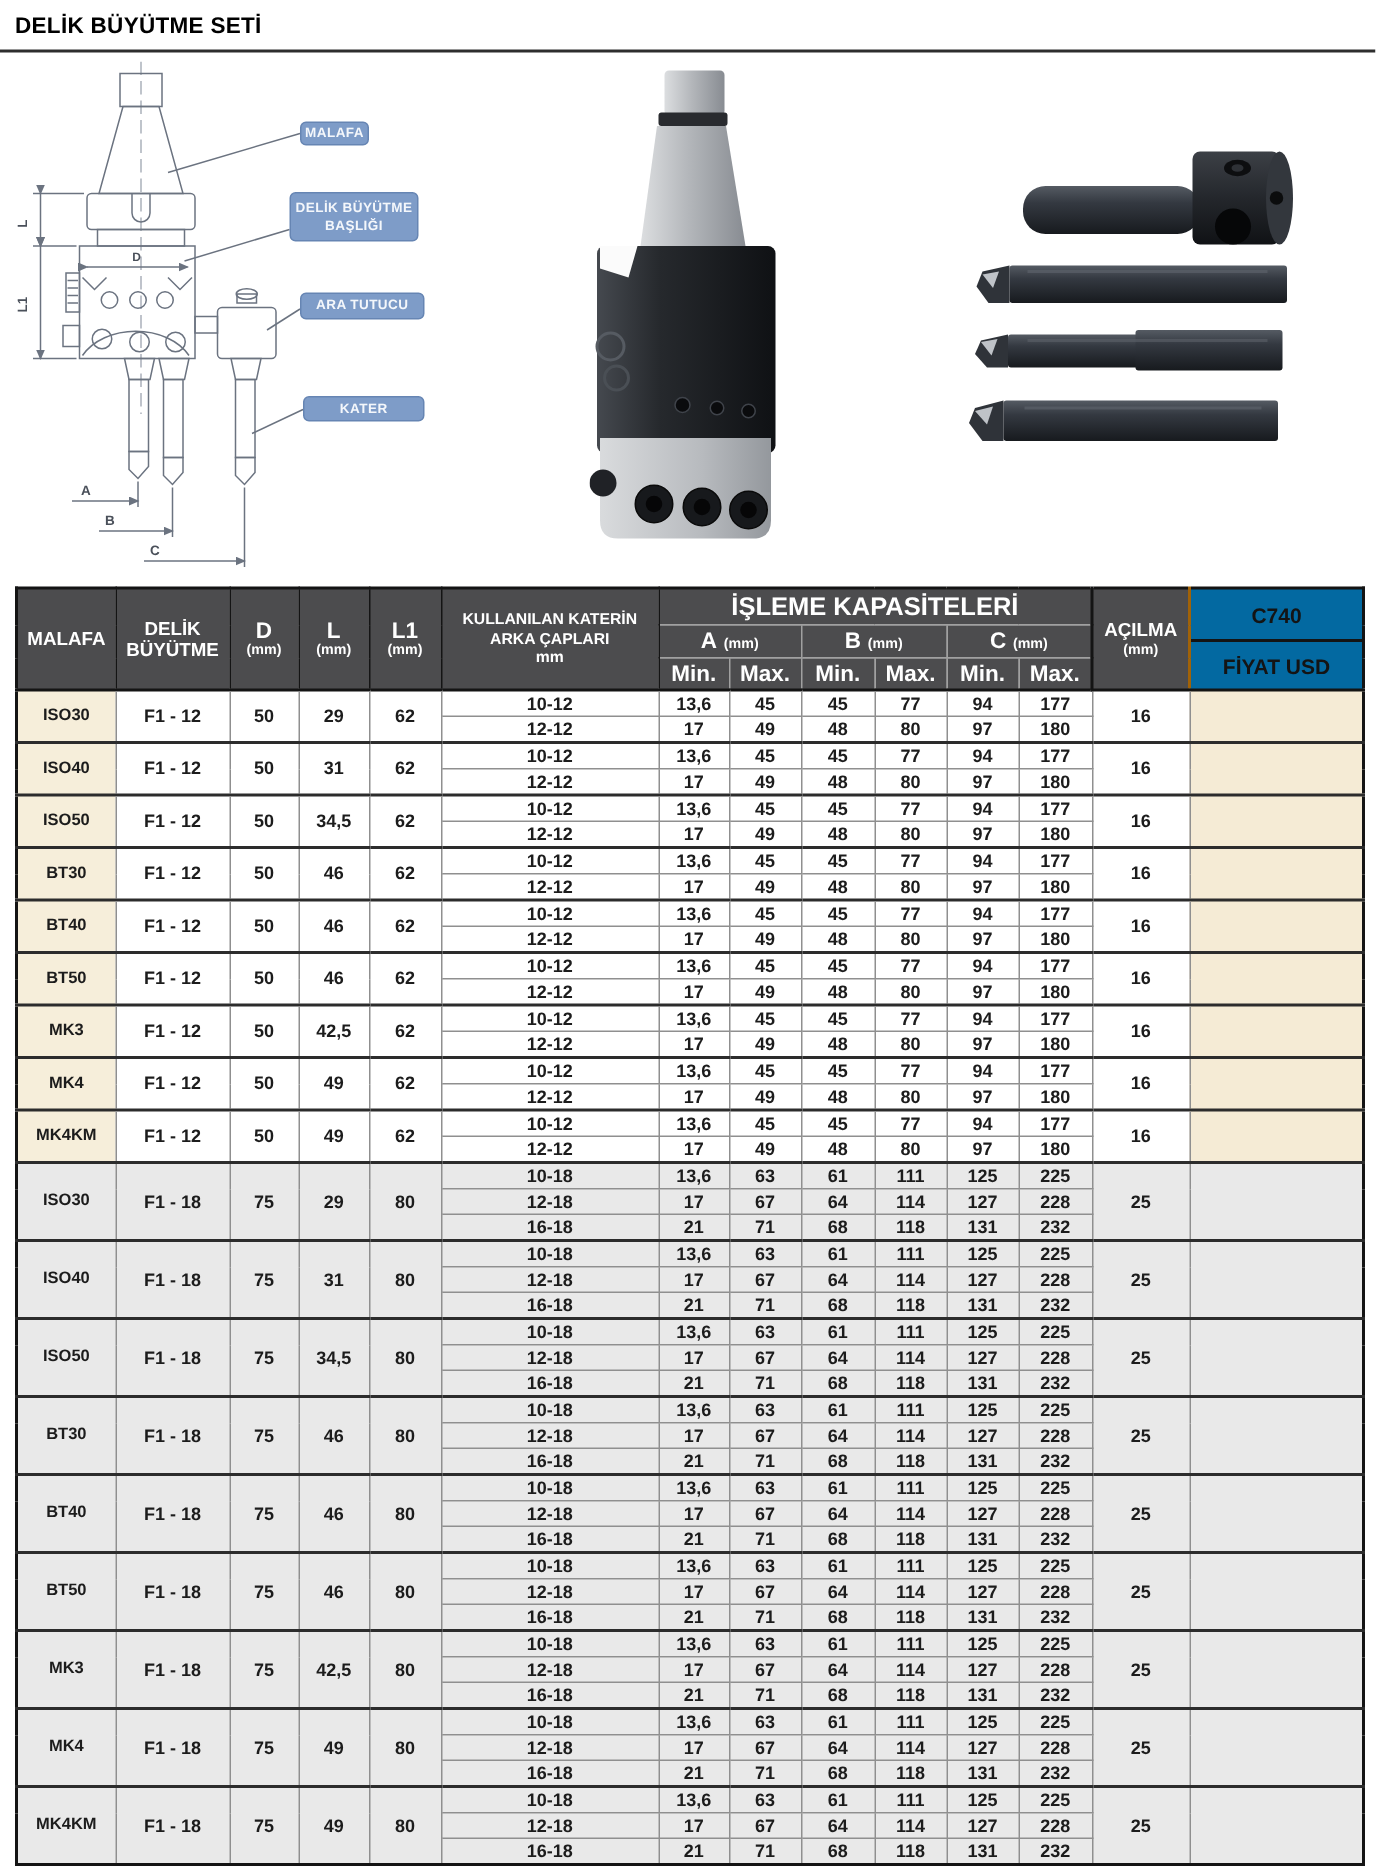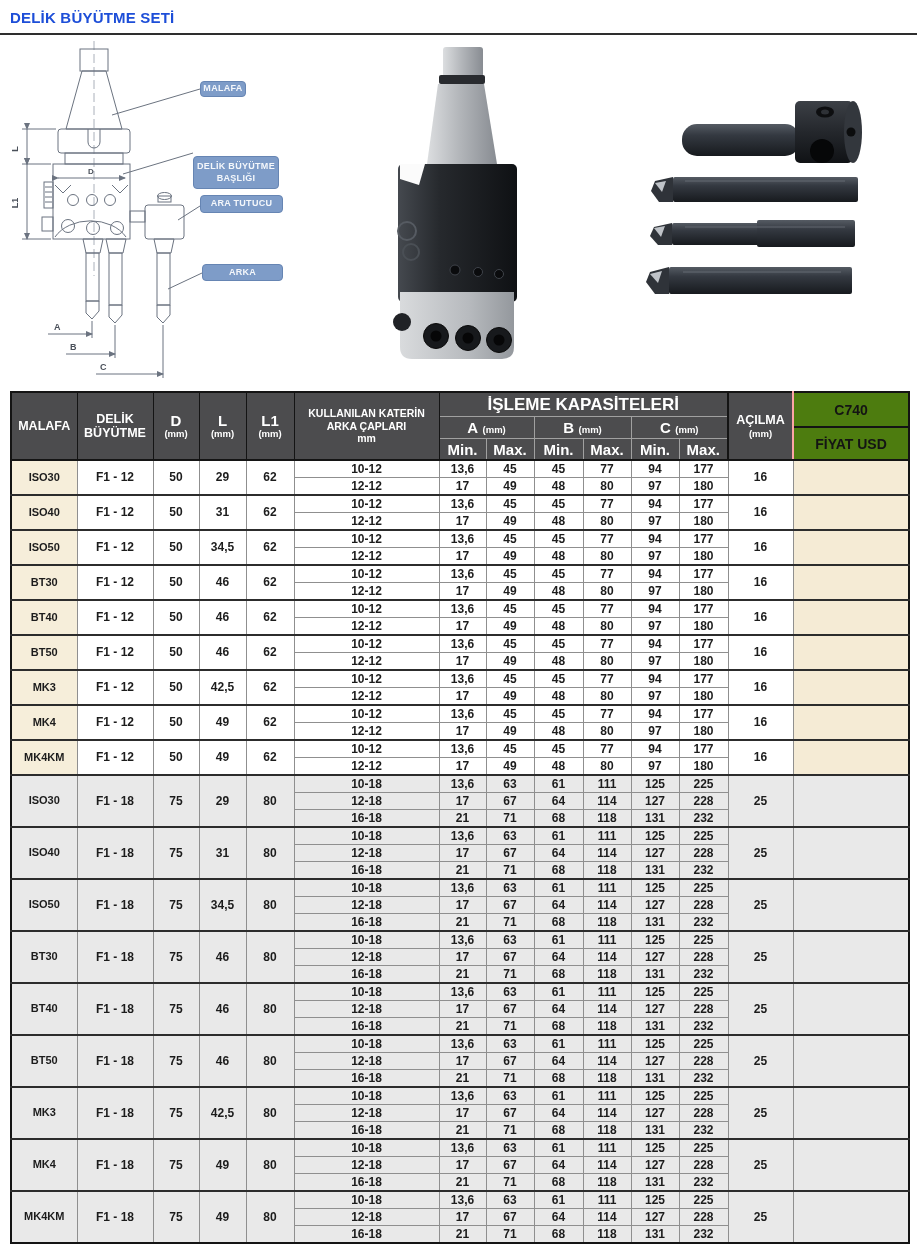--- a/index.html
+++ b/index.html
@@ -1,49 +1,49 @@
 <!DOCTYPE html>
 <html><head>
 <meta charset="utf-8">
 <style>
   html,body{margin:0;padding:0;background:#ffffff;}
   body{width:917px;height:1248px;overflow:hidden;font-family:"Liberation Sans",sans-serif;position:relative;}
 
   
-  .page-title{font-size:15px;font-weight:bold;color:#1d4ed8;margin:9px 0 0 10px;letter-spacing:.2px;}
+  .page-title{font-size:15px;font-weight:bold;color:#000000;margin:9px 0 0 10px;letter-spacing:.2px;}
   .title-rule{height:2px;background:#2e2e2e;margin-top:7px;width:917px;}
 
   
   .figures{position:relative;width:917px;height:352px;}
   .figures svg{position:absolute;}
   .callout{position:absolute;background:#7e9cc8;border:1px solid #6685b3;border-radius:4px;
            color:#f4f7fb;font-size:9px;font-weight:bold;display:flex;align-items:center;justify-content:center;
            text-align:center;line-height:1.25;padding:1px 3px;box-sizing:border-box;letter-spacing:.3px;}
   .co-malafa{left:200px;top:46px;width:46px;height:16px;}
-  .co-head{left:193px;top:93px;width:86px;height:33px;margin-top:28px;}
+  .co-head{left:193px;top:93px;width:86px;height:33px;}
   .co-holder{left:200px;top:160px;width:83px;height:18px;}
   .co-kater{left:202px;top:229px;width:81px;height:17px;}
 
   
   table.spec{border-collapse:collapse;table-layout:fixed;width:898px;margin:4px 0 0 10px;
              border:2px solid #141414;}
   .spec th{background:#4c4c4e;color:#ffffff;border:1px solid #141414;font-weight:bold;padding:1px 0;text-align:center;vertical-align:middle;}
   tr.h1{height:24px;} tr.h2{height:21px;} tr.h3{height:19px;}
   .spec thead th[rowspan="3"]{border-bottom:2px solid #141414;}
   th .big{font-size:15px;line-height:1.05;display:block;}
   th .big-in{font-size:15px;}
   th .unit{font-size:9.5px;display:block;line-height:1.1;}
   th .unit-in{font-size:9.5px;}
   th.h-malafa,th.h-delik{font-size:12.5px;line-height:1.15;}
   th.h-kullanilan{font-size:10.5px;line-height:1.2;padding:0 10px;}
   th.h-isleme{font-size:17px;border-bottom:1px solid #a0a0a0;}
   tr.h2 th{border-color:#a0a0a0;border-top:1px solid #a0a0a0;}
   tr.h3 th{border-color:#a0a0a0;border-bottom:2px solid #141414;font-size:15px;}
   th.h-acilma{font-size:12.5px;line-height:1.2;border-left:2px solid #141414;}
-  th.h-price{background:#4d7c0f;color:#141414;padding:0;border-left:2px solid #fca5a5;}
+  th.h-price{background:#0369a1;color:#141414;padding:0;border-left:2px solid #a16207;}
   .h-price .code{height:33px;display:flex;align-items:center;justify-content:center;border-bottom:2px solid #141414;font-size:14px;}
   .h-price .fiyat{height:31px;display:flex;align-items:center;justify-content:center;font-size:14px;}
 
   .spec td{border:1px solid #8f8f8f;text-align:center;vertical-align:middle;
            font-size:12px;font-weight:bold;color:#1c1c1c;height:16px;padding:0;line-height:1.05;}
   tr.gstart td{border-top:2px solid #2c2c2c;}
   tr.s18 td{background:#e9e9e9;}
   td.c-malafa{background:#f6eeda;font-size:11px;}
   td.c-price{background:#f5ebd5;}
   td.c-cap{font-size:12px;}
@@ -135,21 +135,21 @@
   <div class="callout co-malafa">
       <span>MALAFA</span>
     </div>
   <div class="callout co-head">
       <span>DELİK BÜYÜTME BAŞLIĞI</span>
     </div>
   <div class="callout co-holder">
       <span>ARA TUTUCU</span>
     </div>
   <div class="callout co-kater">
-      <span>ARKA</span>
+      <span>KATER</span>
     </div>
 
   <svg style="left:393px;top:4px" width="270" height="336" viewBox="0 0 270 336">
     <defs>
       <linearGradient id="metal" x1="0" y1="0" x2="1" y2="0">
         <stop offset="0" stop-color="#dcdee0"></stop>
           <stop offset=".45" stop-color="#b4b7bb"></stop>
           <stop offset="1" stop-color="#888c92"></stop>
       </linearGradient>
       <linearGradient id="dark" x1="0" y1="0" x2="1" y2="0">

